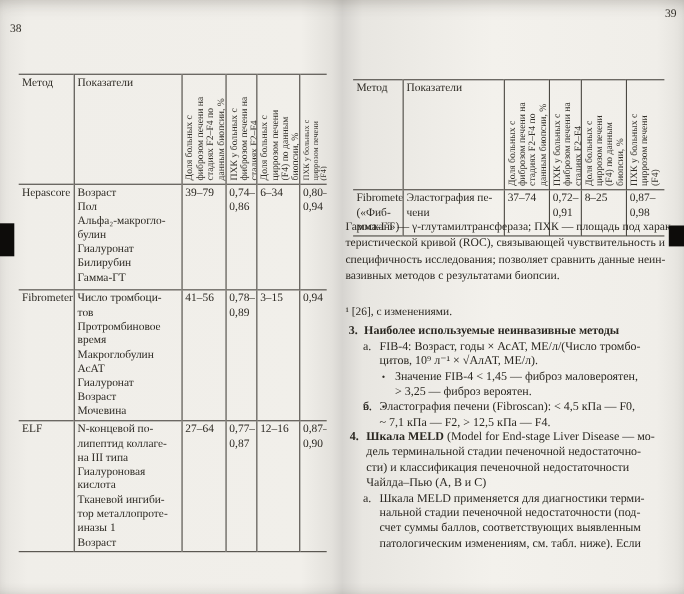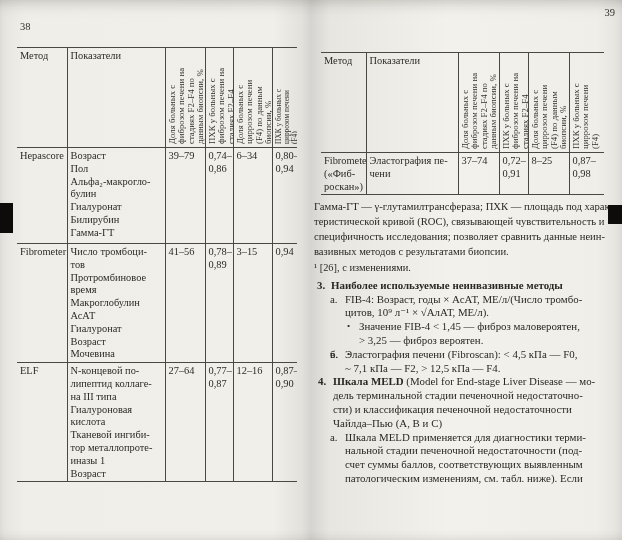--- a/index.html
+++ b/index.html
@@ -20,31 +20,32 @@
       #e6e4df 0%, #f0eee9 4%, #f1efea 44%,
       #e3e1dc 48.5%, #d6d4d0 50%, #e8e6e1 53%,
       #f3f1ec 72%, #f0eee9 96%, #e4e2dd 100%);
     box-shadow: inset 0 10px 16px -10px rgba(60,55,45,.35),
                 inset 0 -8px 12px -10px rgba(60,55,45,.28);
   }
   .page { position: absolute; top: 0; height: 540px; }
   .page-left  { left: 0; width: 311px; }
   .page-right { left: 311px; width: 311px; }
   .pagenum { position: absolute; font-size: 10.5px; color: #33302a; }
-  .pn-left  { left: 20px;  top: 21px; }
+  .pn-left  { left: 9px;  top: 21px; }
   .pn-right { right: 7px; top: 7px; }
 
   
   table.data-table {
     position: absolute;
     border-collapse: collapse;
     table-layout: fixed;
     font-size: 10.4px;
     line-height: 12.8px;
     color: #2e2b25;
+    margin-top: 20px;
   }
   .tbl-left  { left: 17px; top: 47px; width: 280px; }
   .tbl-right { left: 10px; top: 52px; width: 283px; }
   table.data-table { border-top: 1.5px solid var(--border); border-bottom: 1.5px solid var(--border); }
   .data-table th, .data-table td {
     border-left: 1px solid var(--border);
     vertical-align: top;
     text-align: left;
     font-weight: normal;
     padding: 2px 2px 1px 3px;
@@ -64,21 +65,21 @@
   }
   .rot-small { font-size: 7.4px; line-height: 7.9px; height: 89px; }
 
   
   .content {
     position: absolute; left: 3px; top: 199px; width: 300px;
     font-size: 10.9px; line-height: 13.8px;
     color: #2b2822;
   }
   .footnote { white-space: pre-line; font-size: 10.6px; line-height: 15px; text-align: justify; }
-  .source-note { font-size: 10.4px; margin-top: 2px; }
+  .source-note { font-size: 10.4px; margin-top: 18px; }
   .h3line { position: relative; padding-left: 17px; font-weight: bold; margin-top: 4px; }
   .h3line .num { position: absolute; left: 3px; }
   .li { position: relative; padding-left: 31px; }
   .li .label { position: absolute; left: 16px; }
   .li .t { white-space: pre-line; }
   .lib { position: relative; padding-left: 45px; }
   .lib .bullet { position: absolute; left: 33px; font-size: 9px; }
   .lib .t { white-space: pre-line; }
   .li4 { position: relative; padding-left: 19px; }
   .li4 .num { position: absolute; left: 4px; font-weight: bold; }

